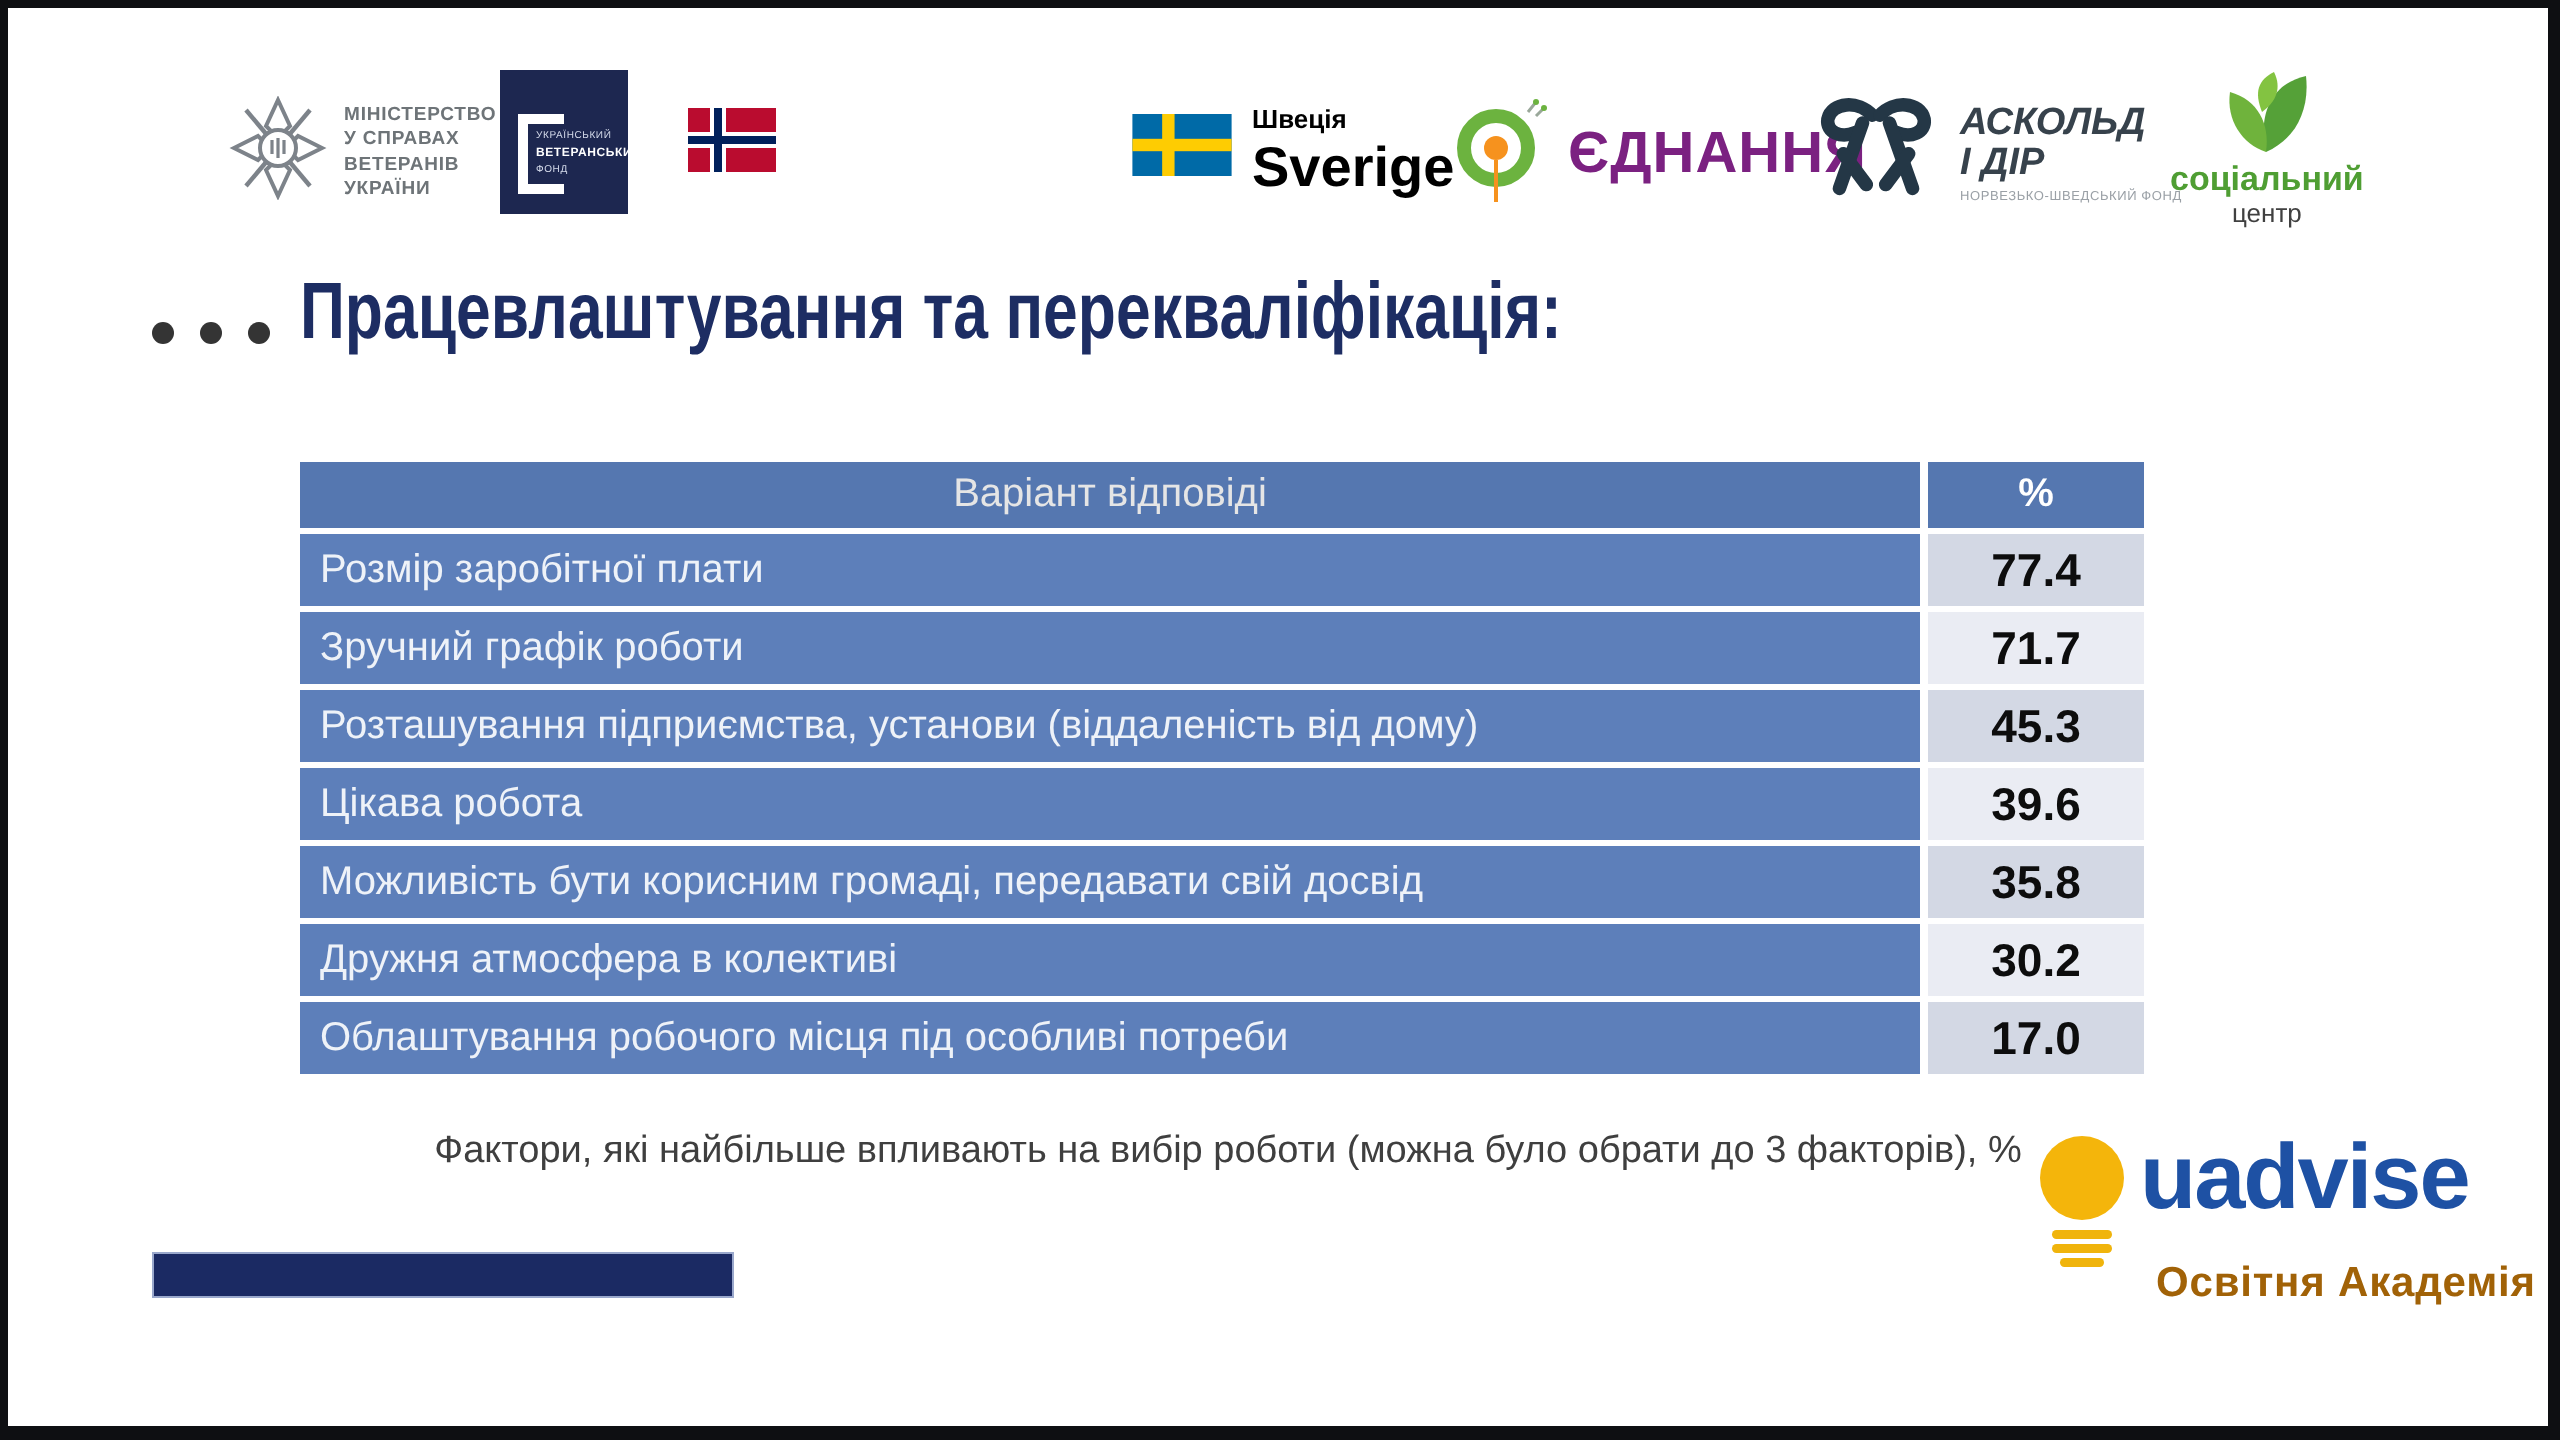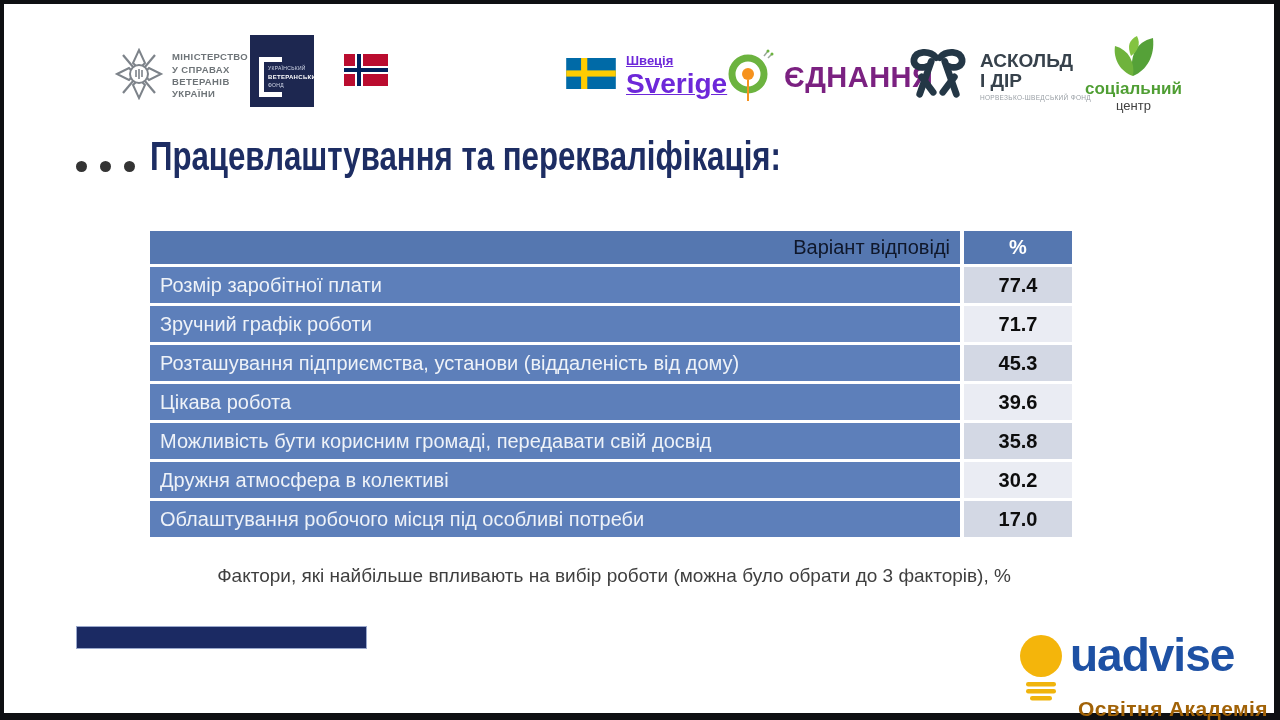--- a/index.html
+++ b/index.html
@@ -13,62 +13,62 @@
   .min-text{font-size:9.5px;font-weight:bold;color:#6e7478;line-height:1.3;letter-spacing:.4px;}
   .uvf-logo{left:246px;top:31px;width:64px;height:72px;background:#1d2750;}
   .uvf-inner{position:absolute;left:9px;top:22px;width:18px;height:30px;
     border-left:5px solid #fff;border-top:5px solid #fff;border-bottom:5px solid #fff;}
   .uvf-text{position:absolute;left:18px;top:30px;white-space:nowrap;color:#d4daea;
     font-size:5px;line-height:1.5;letter-spacing:.3px;}
   .uvf-text b{font-size:6px;color:#fff;}
   .nor-logo{left:340px;top:50px;gap:12px;}
   .nor-text{font-size:40px;font-weight:bold;color:#101010;letter-spacing:-1px;}
   .swe-logo{left:562px;top:48px;gap:10px;}
-  .swe-text{color:#6d28d9;line-height:1.05;text-decoration:underline;}
+  .swe-text{color:#000000;line-height:1.05;}
   .swe-text .l1{font-size:13px;font-weight:bold;}
   .swe-text .l2{font-size:28px;font-weight:bold;}
   .edn-logo{left:722px;top:42px;gap:8px;}
   .edn-text{font-size:29px;font-weight:800;color:#7b2181;letter-spacing:.5px;}
   .ask-logo{left:902px;top:44px;gap:10px;}
-  .ask-text .l{font-size:19px;font-weight:800;color:#37424c;line-height:1.05;}
+  .ask-text .l{font-size:19px;font-weight:800;color:#37424c;line-height:1.05;font-style:italic;}
   .ask-text .sub{font-size:6.5px;color:#9aa0a6;margin-top:3px;letter-spacing:.3px;}
   .soc-logo{left:1081px;top:30px;flex-direction:column;gap:0;}
   .soc-text{text-align:center;line-height:1.0;margin-top:-2px;}
   .soc-text .l1{font-size:17px;font-weight:800;color:#4f9e33;}
   .soc-text .l2{font-size:13px;color:#404040;}
 
   
   .dots{position:absolute;left:72px;top:157px;display:flex;gap:13px;}
   .dots span{width:11px;height:11px;border-radius:50%;background:#343434;display:block;}
   .title{position:absolute;left:146px;top:130px;font-size:40px;font-weight:800;
     color:#1d2d63;white-space:nowrap;transform:scaleX(.78);transform-origin:left center;
     letter-spacing:0px;}
 
   
   .tbl-wrap{position:absolute;left:146px;top:227px;width:922px;}
   table{border-collapse:separate;border-spacing:0;width:100%;table-layout:fixed;}
   th,td{border-bottom:3px solid #ffffff;overflow:hidden;white-space:nowrap;}
   th.opt,td.opt{background:#5d7fba;color:#eef2f8;font-size:20px;padding:3px 10px;
     border-right:4px solid #ffffff;height:30px;}
-  thead th.opt{background:#5577b0;text-align:right;font-weight:normal;color:#0f172a;height:27px;}
+  thead th.opt{background:#5577b0;text-align:center;font-weight:normal;color:#e5e5e5;height:27px;}
   td.opt{text-align:left;font-weight:normal;}
   .pct-col{width:108px;}
   thead th.pct{background:#5577b0;color:#ffffff;font-size:20px;font-weight:bold;text-align:center;}
-  td.pct{font-size:20px;font-weight:800;color:#0d0d0d;text-align:center;}
+  td.pct{font-size:23px;font-weight:800;color:#0d0d0d;text-align:center;}
   tbody tr:nth-child(odd) td.pct{background:#d3d8e4;}
   tbody tr:nth-child(even) td.pct{background:#eaecf3;}
 
   
   .caption{position:absolute;left:195px;top:557px;width:830px;text-align:center;
     font-size:19px;color:#3f3f3f;line-height:1.55;}
 
   
   .bar{position:absolute;left:72px;top:622px;width:289px;height:21px;background:#1b2a63;
     border:1px solid #9aa8cc;}
-  .uad{position:absolute;left:1014px;top:630px;display:flex;align-items:flex-start;gap:6px;}
+  .uad{position:absolute;left:1014px;top:563px;display:flex;align-items:flex-start;gap:6px;}
   .uad-col{display:flex;flex-direction:column;}
   .uad-brand{font-size:46px;font-weight:bold;color:#1e51a4;line-height:.95;letter-spacing:-1px;}
   .uad-sub{font-size:21px;font-weight:bold;color:#a16207;margin-top:19px;padding-left:8px;letter-spacing:.4px;}
 </style>
 </head>
 <body>
 
 <div id="frame">
 <div id="slide">
 

